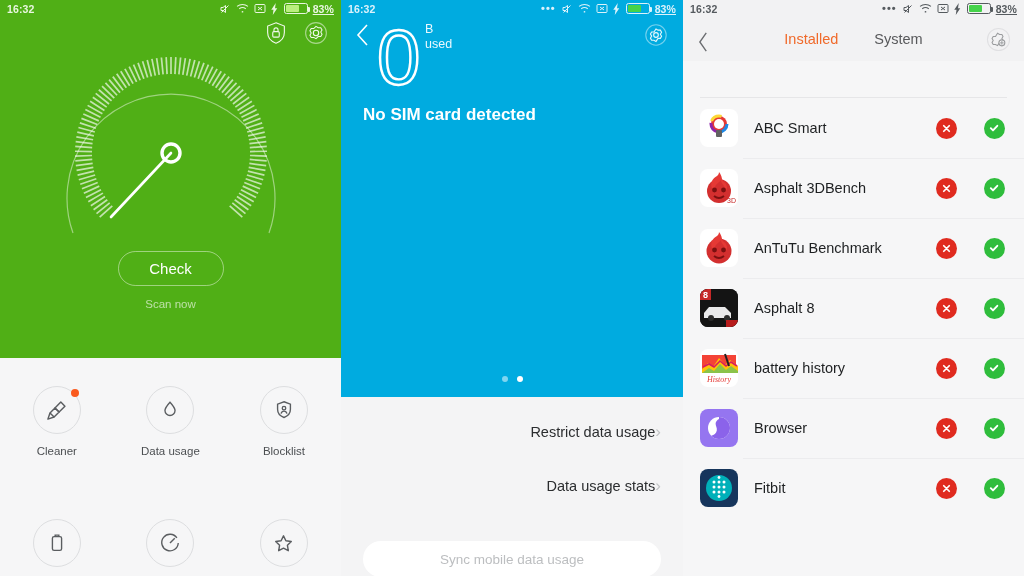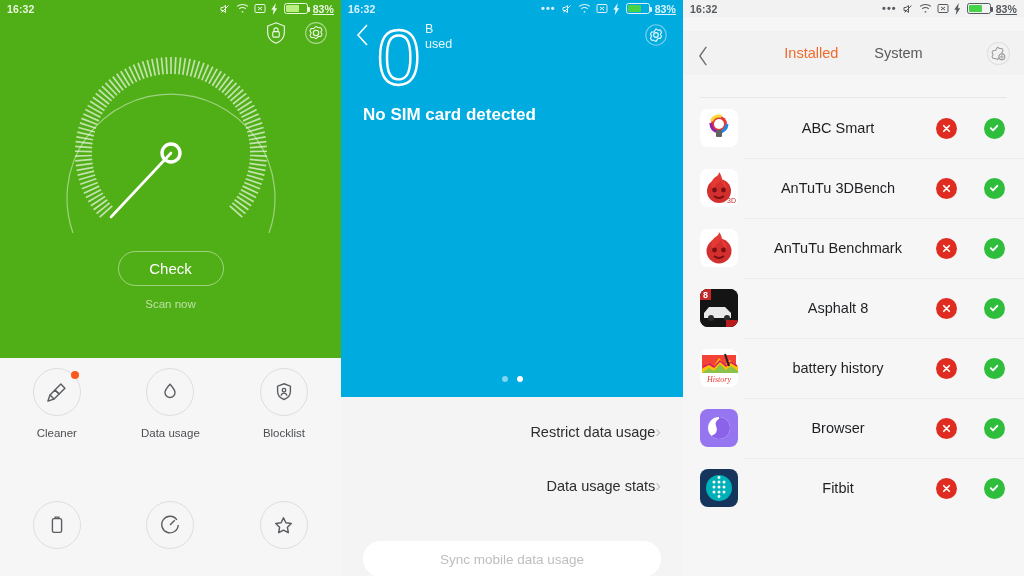--- a/index.html
+++ b/index.html
@@ -57,21 +57,21 @@
     width: 106px; height: 35px; border: 1px solid rgba(255,255,255,.45);
     border-radius: 18px; color: #fff; font-size: 15px;
     display: flex; align-items: center; justify-content: center;
   }
   .scan-now {
     position: absolute; top: 298px; left: 0; right: 0; text-align: center;
     font-size: 11.5px; color: rgba(255,255,255,.62);
   }
   .tools {
     position: absolute; top: 358px; left: 0; width: 341px; bottom: 0;
-    background: #f6f6f7; 
+    background: #f6f6f7; padding-top: 18px;
   }
   .tool-row { display: flex; }
   .tool { width: 113.6px; text-align: center; padding-top: 10px; }
   .tool .circle {
     width: 48px; height: 48px; margin: 0 auto; border-radius: 50%;
     border: 1px solid #dddee0; display: flex; align-items: center;
     justify-content: center; position: relative; background: #f6f6f7;
   }
   .tool .circle svg { display: block; }
   .tool .dot-badge {
@@ -115,39 +115,39 @@
   .chev { color: #c3c5c7; font-size: 17px; font-weight: 300; }
   .sync-btn {
     position: absolute; left: 22px; right: 22px; top: 541px; height: 36px;
     background: #ffffff; border-radius: 19px; display: flex;
     align-items: center; justify-content: center;
     font-size: 13.5px; color: #bcbec0;
   }
 
   
   .c-topbar {
-    position: absolute; top: 31px; left: 0; right: 0; height: 44px;
+    position: absolute; top: 17px; left: 0; right: 0; height: 44px;
     background: #f2f2f3; display: flex; align-items: center;
   }
   .c-back { position: absolute; left: 14px; top: 14px; }
   .c-tabs { margin: 0 auto; display: flex; gap: 36px; }
   .c-tab { font-size: 14.5px; color: #58595b; }
   .c-tab.active { color: #f06a2a; }
   .c-settings { position: absolute; right: 13px; top: 10px; width: 25px; height: 25px; }
   .c-apps-head {
     position: absolute; top: 61px; left: 0; right: 0; height: 36px;
     display: flex; align-items: center; background: #f6f6f7;
   }
   .c-apps-title { position: absolute; left: 17px; top: 8px; font-size: 15px; color: #212325; font-weight: bold; }
   .c-cols { position: absolute; right: 6px; top: 0; display: flex; }
   .c-col { width: 48px; text-align: center; }
   .c-col .sym { margin: 0 auto; }
   .c-col .cl { font-size: 9.5px; color: #8b8d8f; margin-top: 1px; }
   .c-divider { position: absolute; top: 97px; left: 17px; right: 17px; height: 1px; background: #e6e6e8; }
-  .c-list { position: absolute; top: 98px; left: 0; right: 0; bottom: 0; text-align: center; }
+  .c-list { position: absolute; top: 98px; left: 0; right: 0; bottom: 0; }
   .c-row { height: 60px; display: flex; align-items: center; position: relative; }
   .c-row + .c-row::before {
     content: ""; position: absolute; top: 0; left: 60px; right: 0; height: 1px; background: #ececee;
   }
   .app-ico {
     width: 38px; height: 38px; margin-left: 17px; border-radius: 8px;
     overflow: hidden; flex: 0 0 auto; display: flex; align-items: center; justify-content: center;
   }
   .app-name { margin-left: 16px; font-size: 14.5px; color: #1e2022; flex: 1 1 auto; }
   .c-marks { display: flex; margin-right: 6px; }
@@ -566,21 +566,21 @@
         <div class="app-ico" style="background:#ffffff;">
           <svg width="36" height="36" viewBox="0 0 36 36">
             <circle cx="18" cy="21" r="12" fill="#d32f2f"></circle>
             <path d="M18 2c4 5 2 8 5 10s4 6 2 9c-1-6-5-7-5-11-2 3-6 4-6 8s2 5 2 5c-5-2-7-7-5-12s7-4 7-9z" fill="#e53935"></path>
             <circle cx="13.5" cy="20" r="2.4" fill="#7b1010"></circle>
             <circle cx="22.5" cy="20" r="2.4" fill="#7b1010"></circle>
             <path d="M13 26q5 4 10 0" stroke="#7b1010" stroke-width="2" fill="none"></path>
             <text x="26" y="33" font-size="7" fill="#c62828" font-family="Liberation Sans, sans-serif">3D</text>
           </svg>
         </div>
-        <span class="app-name">AnTuTu 3DBench</span>
+        <span class="app-name">Asphalt 3DBench</span>
         <div class="c-marks">
           <div class="c-mark">
               <div class="sym red">
                 <svg width="11" height="11" viewBox="0 0 12 12" stroke="#fff" stroke-width="1.9" stroke-linecap="round">
                   <path d="M3 3l6 6M9 3l-6 6"></path>
                 </svg>
               </div>
             </div>
           <div class="c-mark">
               <div class="sym green">

